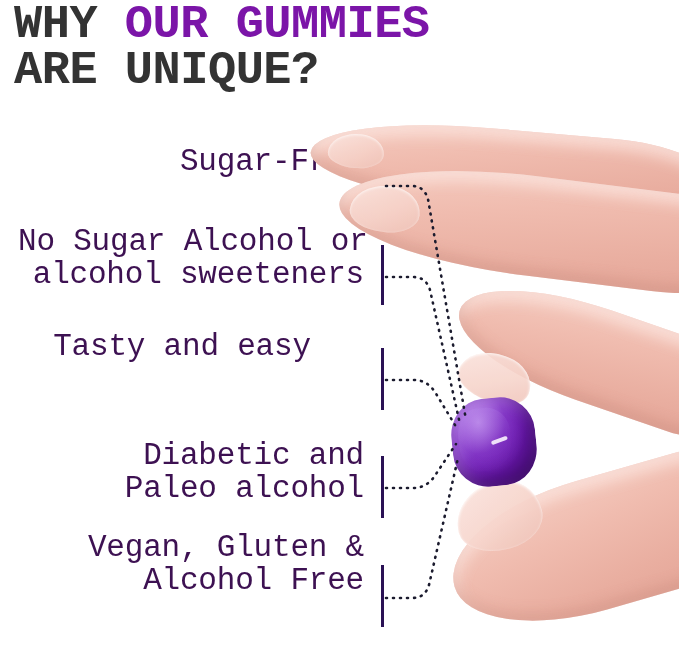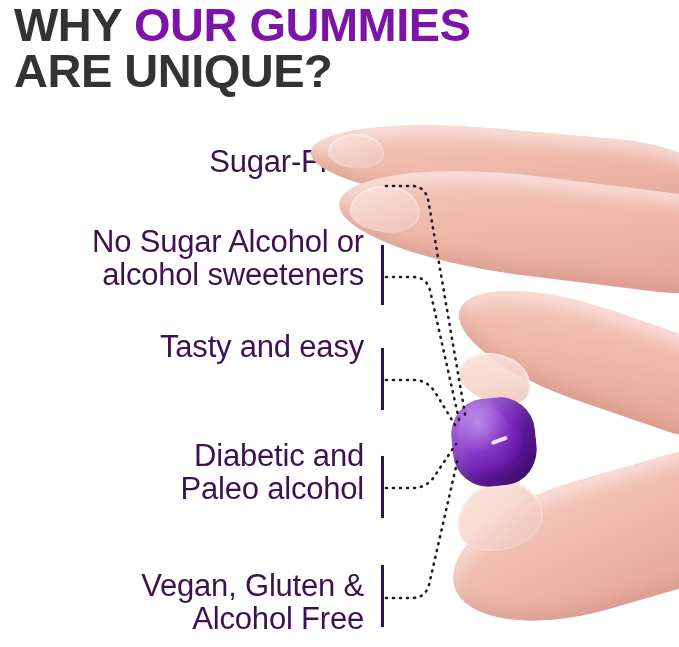--- a/index.html
+++ b/index.html
@@ -9,20 +9,21 @@
   }
   body {
     font-family: "Liberation Sans", sans-serif;
   }
   #stage {
     position: relative;
     width: 679px;
     height: 647px;
     background: #ffffff;
     overflow: hidden;
+    font-family: Liberation Mono, monospace;
   }
 
   
   #headline {
     position: absolute;
     left: 14px;
     top: 2px;
     width: 640px;
     line-height: 0.98;
     letter-spacing: -0.5px;
@@ -147,30 +148,30 @@
 
     <div class="benefit-row" style="top:0px;">
       <span class="bline">Sugar-Free</span>
     </div>
 
     <div class="benefit-row" style="top:80px;padding-left:18px;">
       <span class="bline">No Sugar Alcohol or</span>
       <span class="bline">alcohol sweeteners</span>
     </div>
 
-    <div class="benefit-row" style="top:185px;">
+    <div class="benefit-row" style="top:185px;text-align:center;">
       <span class="bline">Tasty and easy</span>
     </div>
 
     <div class="benefit-row" style="top:294px;margin-left:8px;">
       <span class="bline">Diabetic and</span>
       <span class="bline">Paleo alcohol</span>
     </div>
 
-    <div class="benefit-row" style="top:424px;">
+    <div class="benefit-row" style="top:386px;">
       <span class="bline">Vegan, Gluten &amp;</span>
       <span class="bline">Alcohol Free</span>
     </div>
   </div>
 
   <div class="tick-bar" style="top:160px;  height:48px;"></div>
   <div class="tick-bar" style="top:245px;  height:60px;"></div>
   <div class="tick-bar" style="top:348px;  height:62px;"></div>
   <div class="tick-bar" style="top:456px;  height:62px;"></div>
   <div class="tick-bar" style="top:565px;  height:62px;"></div>

